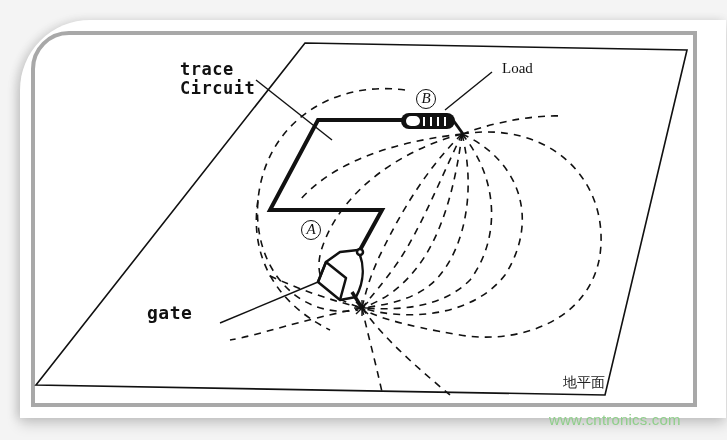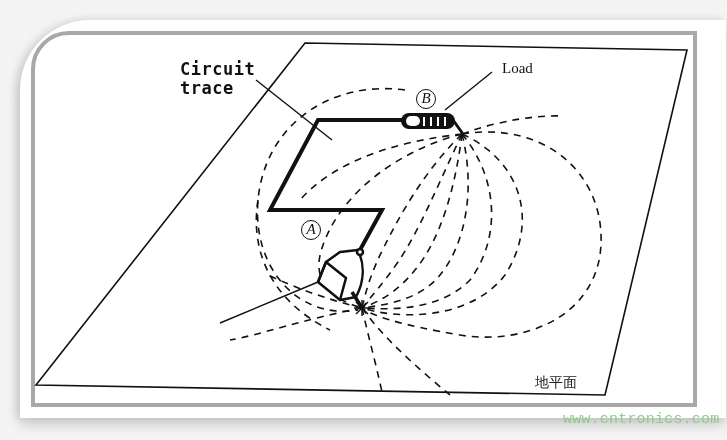--- a/index.html
+++ b/index.html
@@ -35,25 +35,26 @@
     }
     .label-serif {
       position: absolute; color: #111;
       font-family: "Liberation Serif", serif;
       font-size: 15px; line-height: 20px;
     }
     .cjk-label {
       position: absolute; color: #222;
       font-family: "DejaVu Sans", sans-serif;
       font-size: 14px;
+      margin-left: 28px;
     }
     .watermark {
-      position: absolute; left: 563px; top: 411px;
+      position: absolute; left: 549px; top: 411px;
       color: #8fce8a;
-      font-family: Liberation Mono, monospace;
+      font-family: Liberation Sans, sans-serif;
       font-size: 15px; letter-spacing: 0.2px;
     }
     .node-marker {
       position: absolute; width: 20px; height: 20px; border: 1.5px solid #111;
       border-radius: 50%; background: #fff; box-sizing: border-box;
       font-family: "Liberation Serif", serif; font-style: italic;
       font-size: 15px; line-height: 17px; text-align: center; color: #111;
     }
   </style>
 </head>
@@ -113,27 +114,28 @@
     <line x1="356" y1="302" x2="368" y2="314"></line>
     <line x1="368" y1="302" x2="356" y2="314"></line>
   </g>
 
   <line x1="256" y1="80" x2="332" y2="140" stroke="#111" stroke-width="1.4"></line>
   <line x1="492" y1="72" x2="445" y2="110" stroke="#111" stroke-width="1.4"></line>
   <line x1="220" y1="323" x2="318" y2="282" stroke="#111" stroke-width="1.4"></line>
 </svg>
 
 <div class="label" style="left:180px; top:60px;">
+  <div>trace</div>
   <div>Circuit</div>
-  <div>trace</div>
 </div>
 
 <div class="label-serif" style="left:502px; top:58px;">Load</div>
 
 <div class="label" style="left:147px; top:302px; font-size:18px; line-height:22px;">
+  <div>gate</div>
 </div>
 
 <div class="node-marker" style="left:416px; top:89px;">B</div>
 <div class="node-marker" style="left:301px; top:220px;">A</div>
 
 <div class="cjk-label" style="left:535px; top:374px;">地平面</div>
 
 <div class="watermark">www.cntronics.com</div>
 
 </body></html>

